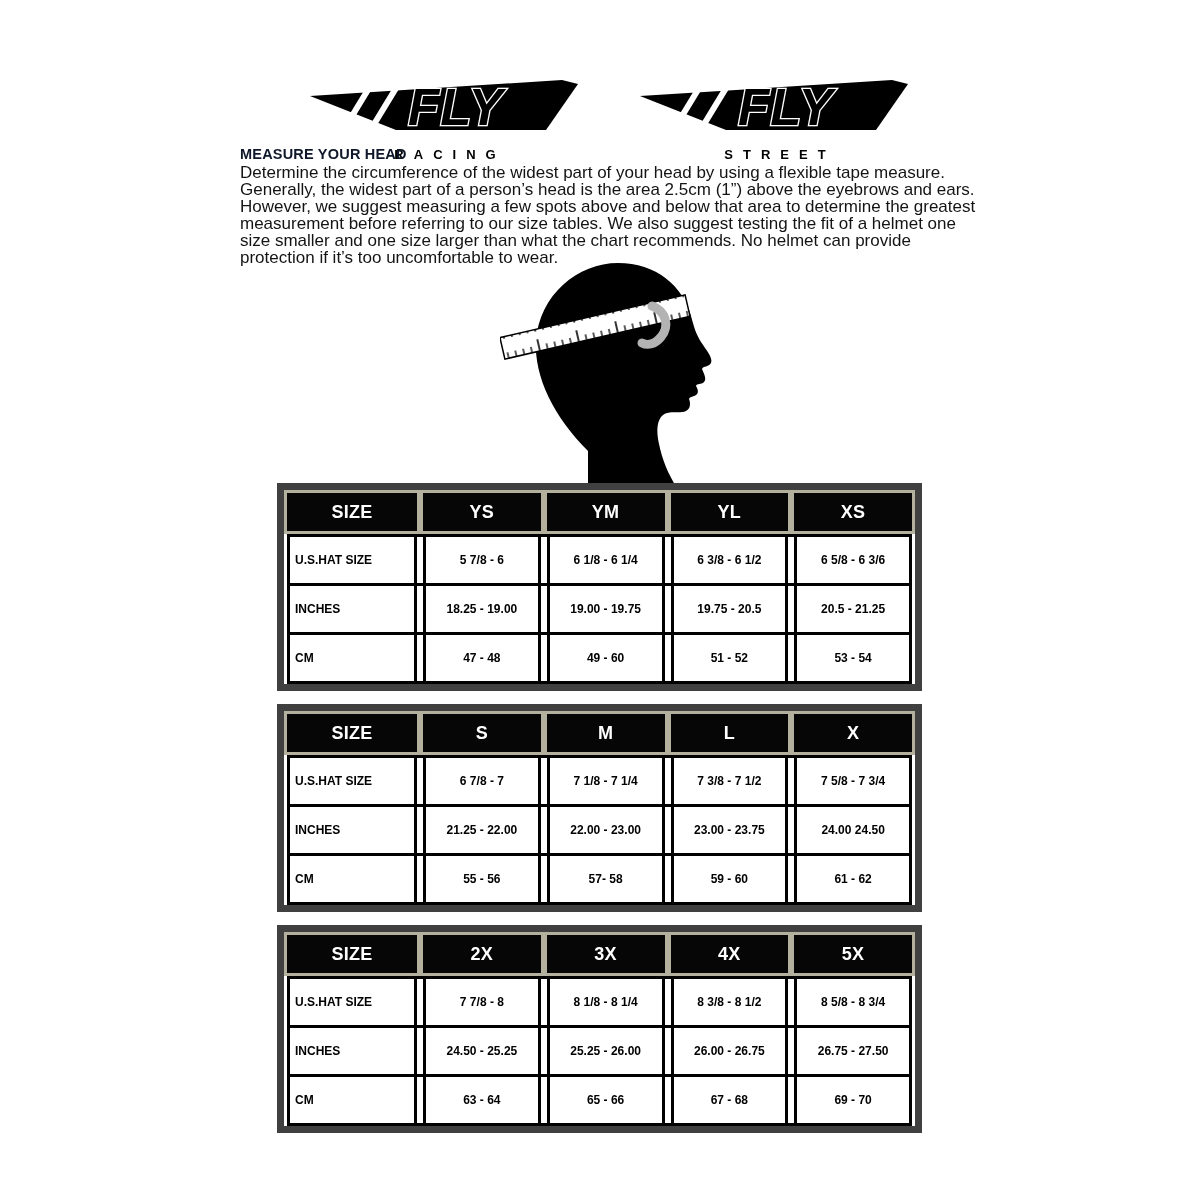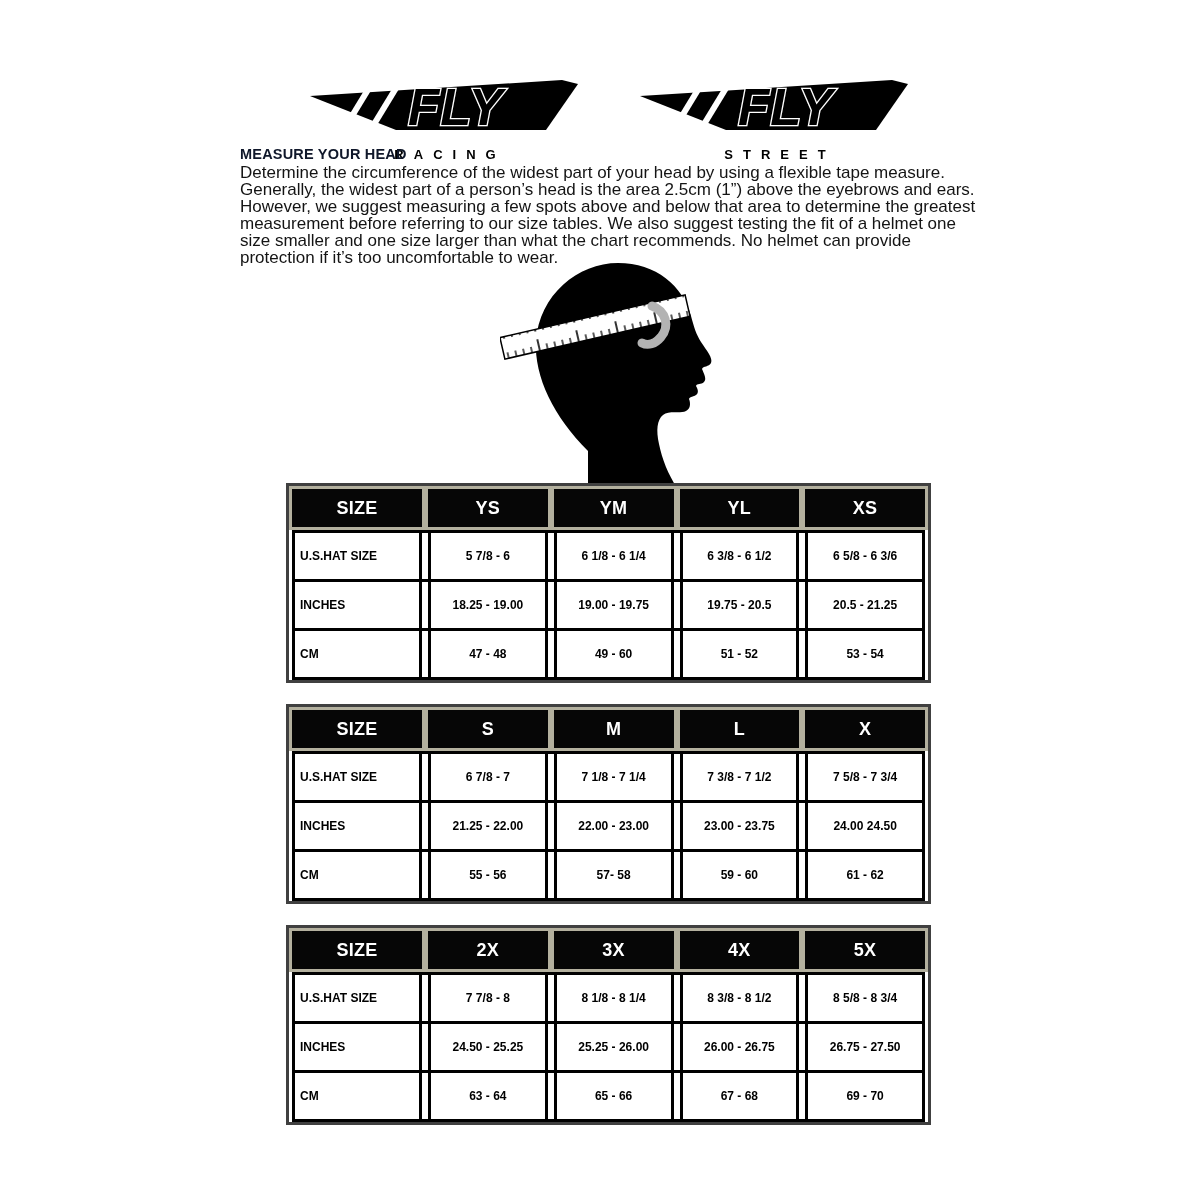--- a/index.html
+++ b/index.html
@@ -28,21 +28,21 @@
     position:absolute; left:240px; top:164px; width:740px;
     font-size:17px; line-height:17px; color:#141414;
   }
 
   
   .head-art { position:absolute; left:500px; top:253px; z-index:0; }
 
   
   .size-table {
     position:absolute; left:277px; width:645px; box-sizing:border-box;
-    border:3px solid #404040; background:#f97316; z-index:1;margin-left:9px;
+    border:7px solid #404040; background:#f97316; z-index:1;
   }
   #table-0 { top:483px; }
   #table-1 { top:704px; }
   #table-2 { top:925px; }
 
   .t-head {
     display:grid; grid-template-columns:130px 1fr 1fr 1fr 1fr;
     gap:6px; padding:3px; background:#b3b09e;
   }
   .h-cell {

